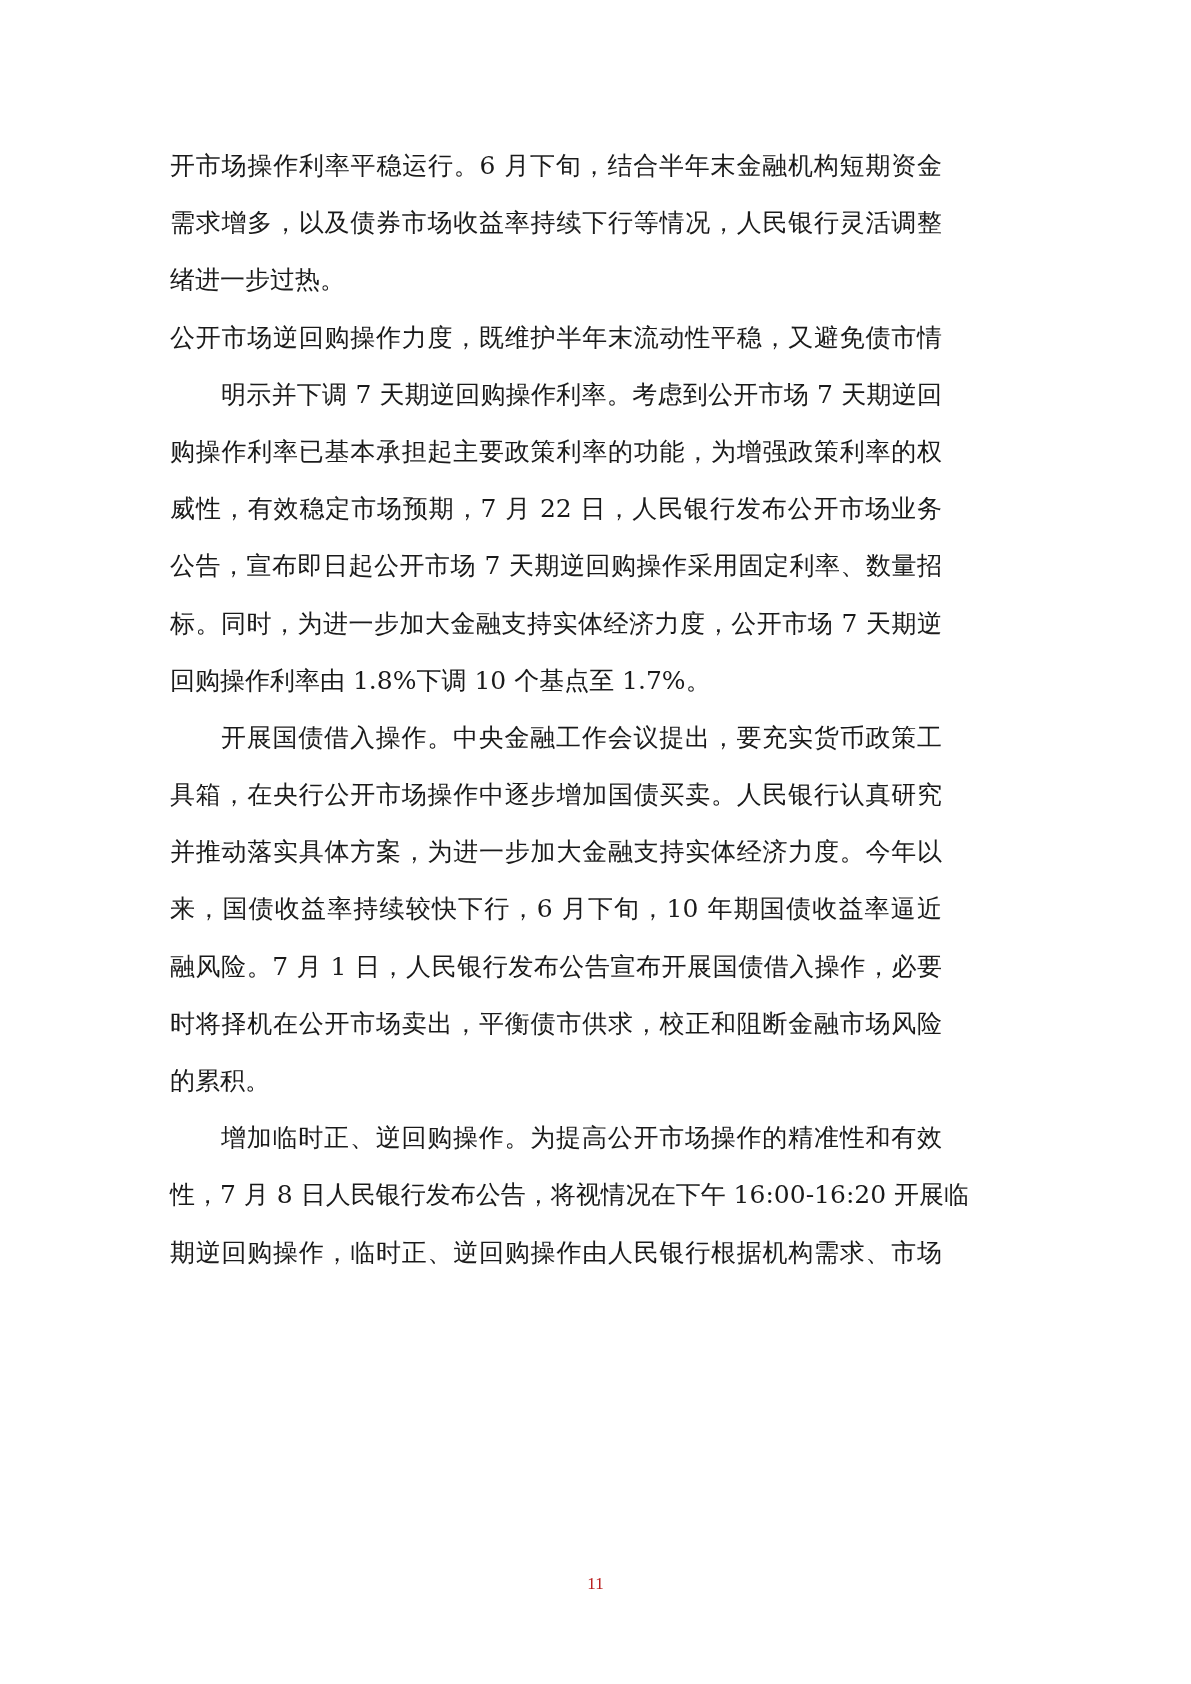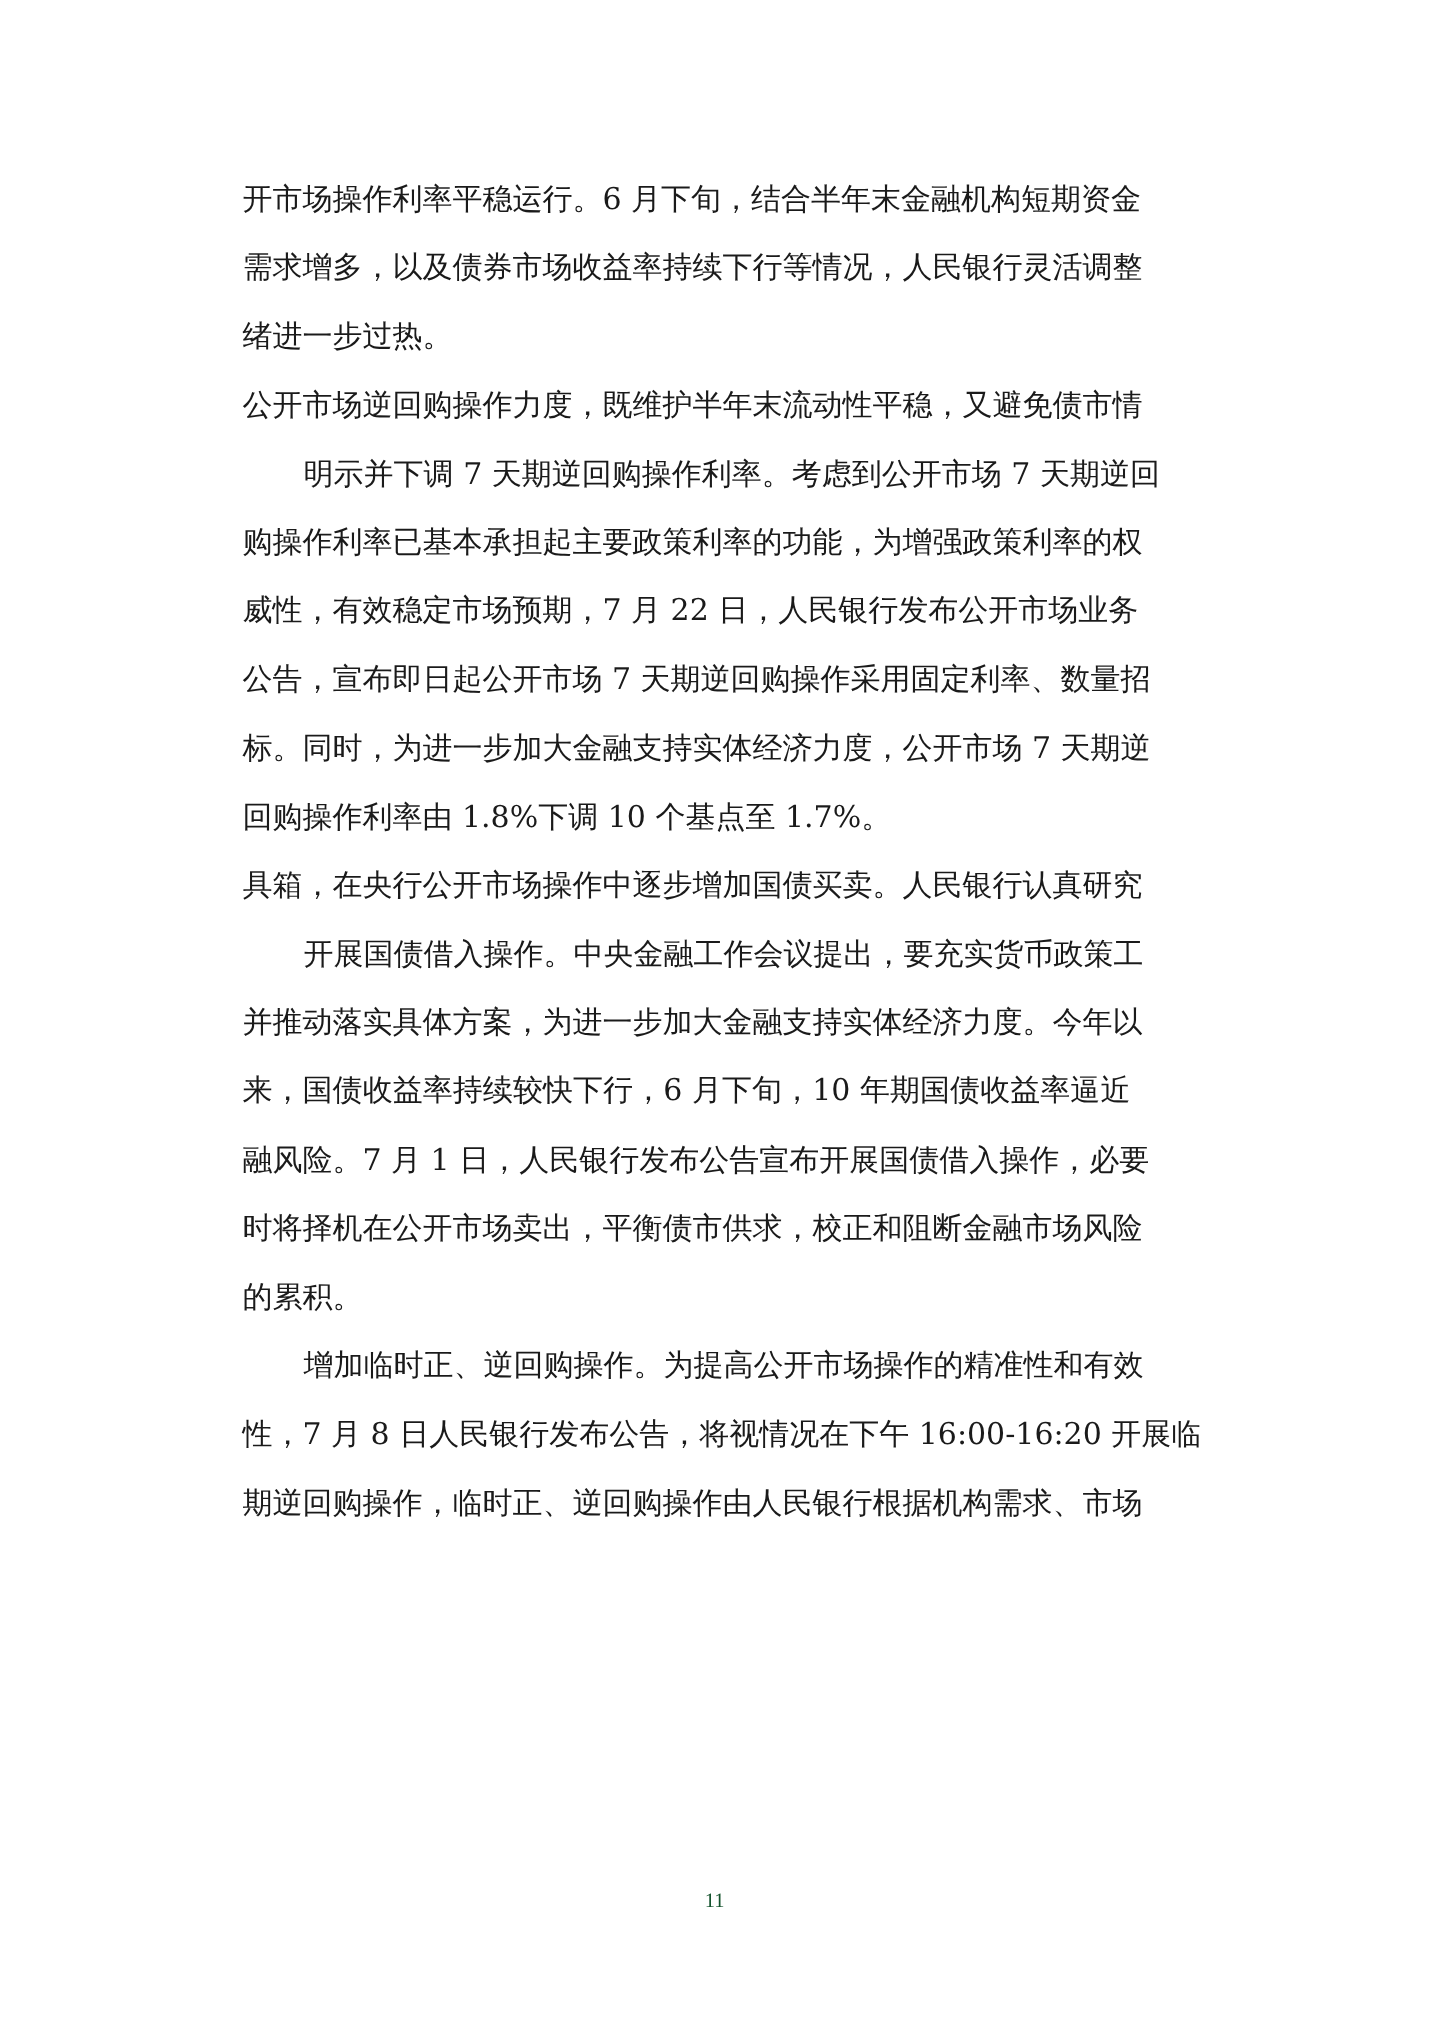--- a/index.html
+++ b/index.html
@@ -13,33 +13,32 @@
     font-size: 25px;
     color: #1a1a1a;
   }
   .line {
     height: 57.2px;
     line-height: 57.2px;
     white-space: nowrap;
     text-align: justify;
     text-align-last: justify;
     letter-spacing: 0px;
-    margin-left: 32px;
   }
   .line.last { text-align-last: left; }
   .line.indent { padding-left: 51px; }
   .lead { font-weight: normal; }
   .page-number {
     position: absolute;
     left: 0; right: 0;
     top: 1574px;
     text-align: center;
     font-family: "Liberation Serif", serif;
     font-size: 17px;
-    color: #14532d;
+    color: #b91c1c;
   }
 </style>
 </head>
 <body>
 
 <div class="page">
 
   <div>
     <div class="line">开市场操作利率平稳运行。6 月下旬，结合半年末金融机构短期资金</div>
     <div class="line">需求增多，以及债券市场收益率持续下行等情况，人民银行灵活调整</div>
@@ -50,22 +49,22 @@
   <div>
     <div class="line indent"><span class="lead">明示并下调 7 天期逆回购操作利率。</span><span>考虑到公开市场 7 天期逆回</span></div>
     <div class="line">购操作利率已基本承担起主要政策利率的功能，为增强政策利率的权</div>
     <div class="line">威性，有效稳定市场预期，7 月 22 日，人民银行发布公开市场业务</div>
     <div class="line">公告，宣布即日起公开市场 7 天期逆回购操作采用固定利率、数量招</div>
     <div class="line">标。同时，为进一步加大金融支持实体经济力度，公开市场 7 天期逆</div>
     <div class="line last">回购操作利率由 1.8%下调 10 个基点至 1.7%。</div>
   </div>
 
   <div>
+    <div class="line indent"><span class="lead">开展国债借入操作。</span><span>中央金融工作会议提出，要充实货币政策工</span></div>
     <div class="line">具箱，在央行公开市场操作中逐步增加国债买卖。人民银行认真研究</div>
-    <div class="line indent"><span class="lead">开展国债借入操作。</span><span>中央金融工作会议提出，要充实货币政策工</span></div>
     <div class="line">并推动落实具体方案，为进一步加大金融支持实体经济力度。今年以</div>
     <div class="line">来，国债收益率持续较快下行，6 月下旬，10 年期国债收益率逼近</div>
     <div class="line">融风险。7 月 1 日，人民银行发布公告宣布开展国债借入操作，必要</div>
     <div class="line">时将择机在公开市场卖出，平衡债市供求，校正和阻断金融市场风险</div>
     <div class="line last">的累积。</div>
   </div>
 
   <div>
     <div class="line indent"><span class="lead">增加临时正、逆回购操作。</span><span>为提高公开市场操作的精准性和有效</span></div>
     <div class="line">性，7 月 8 日人民银行发布公告，将视情况在下午 16:00-16:20 开展临</div>

